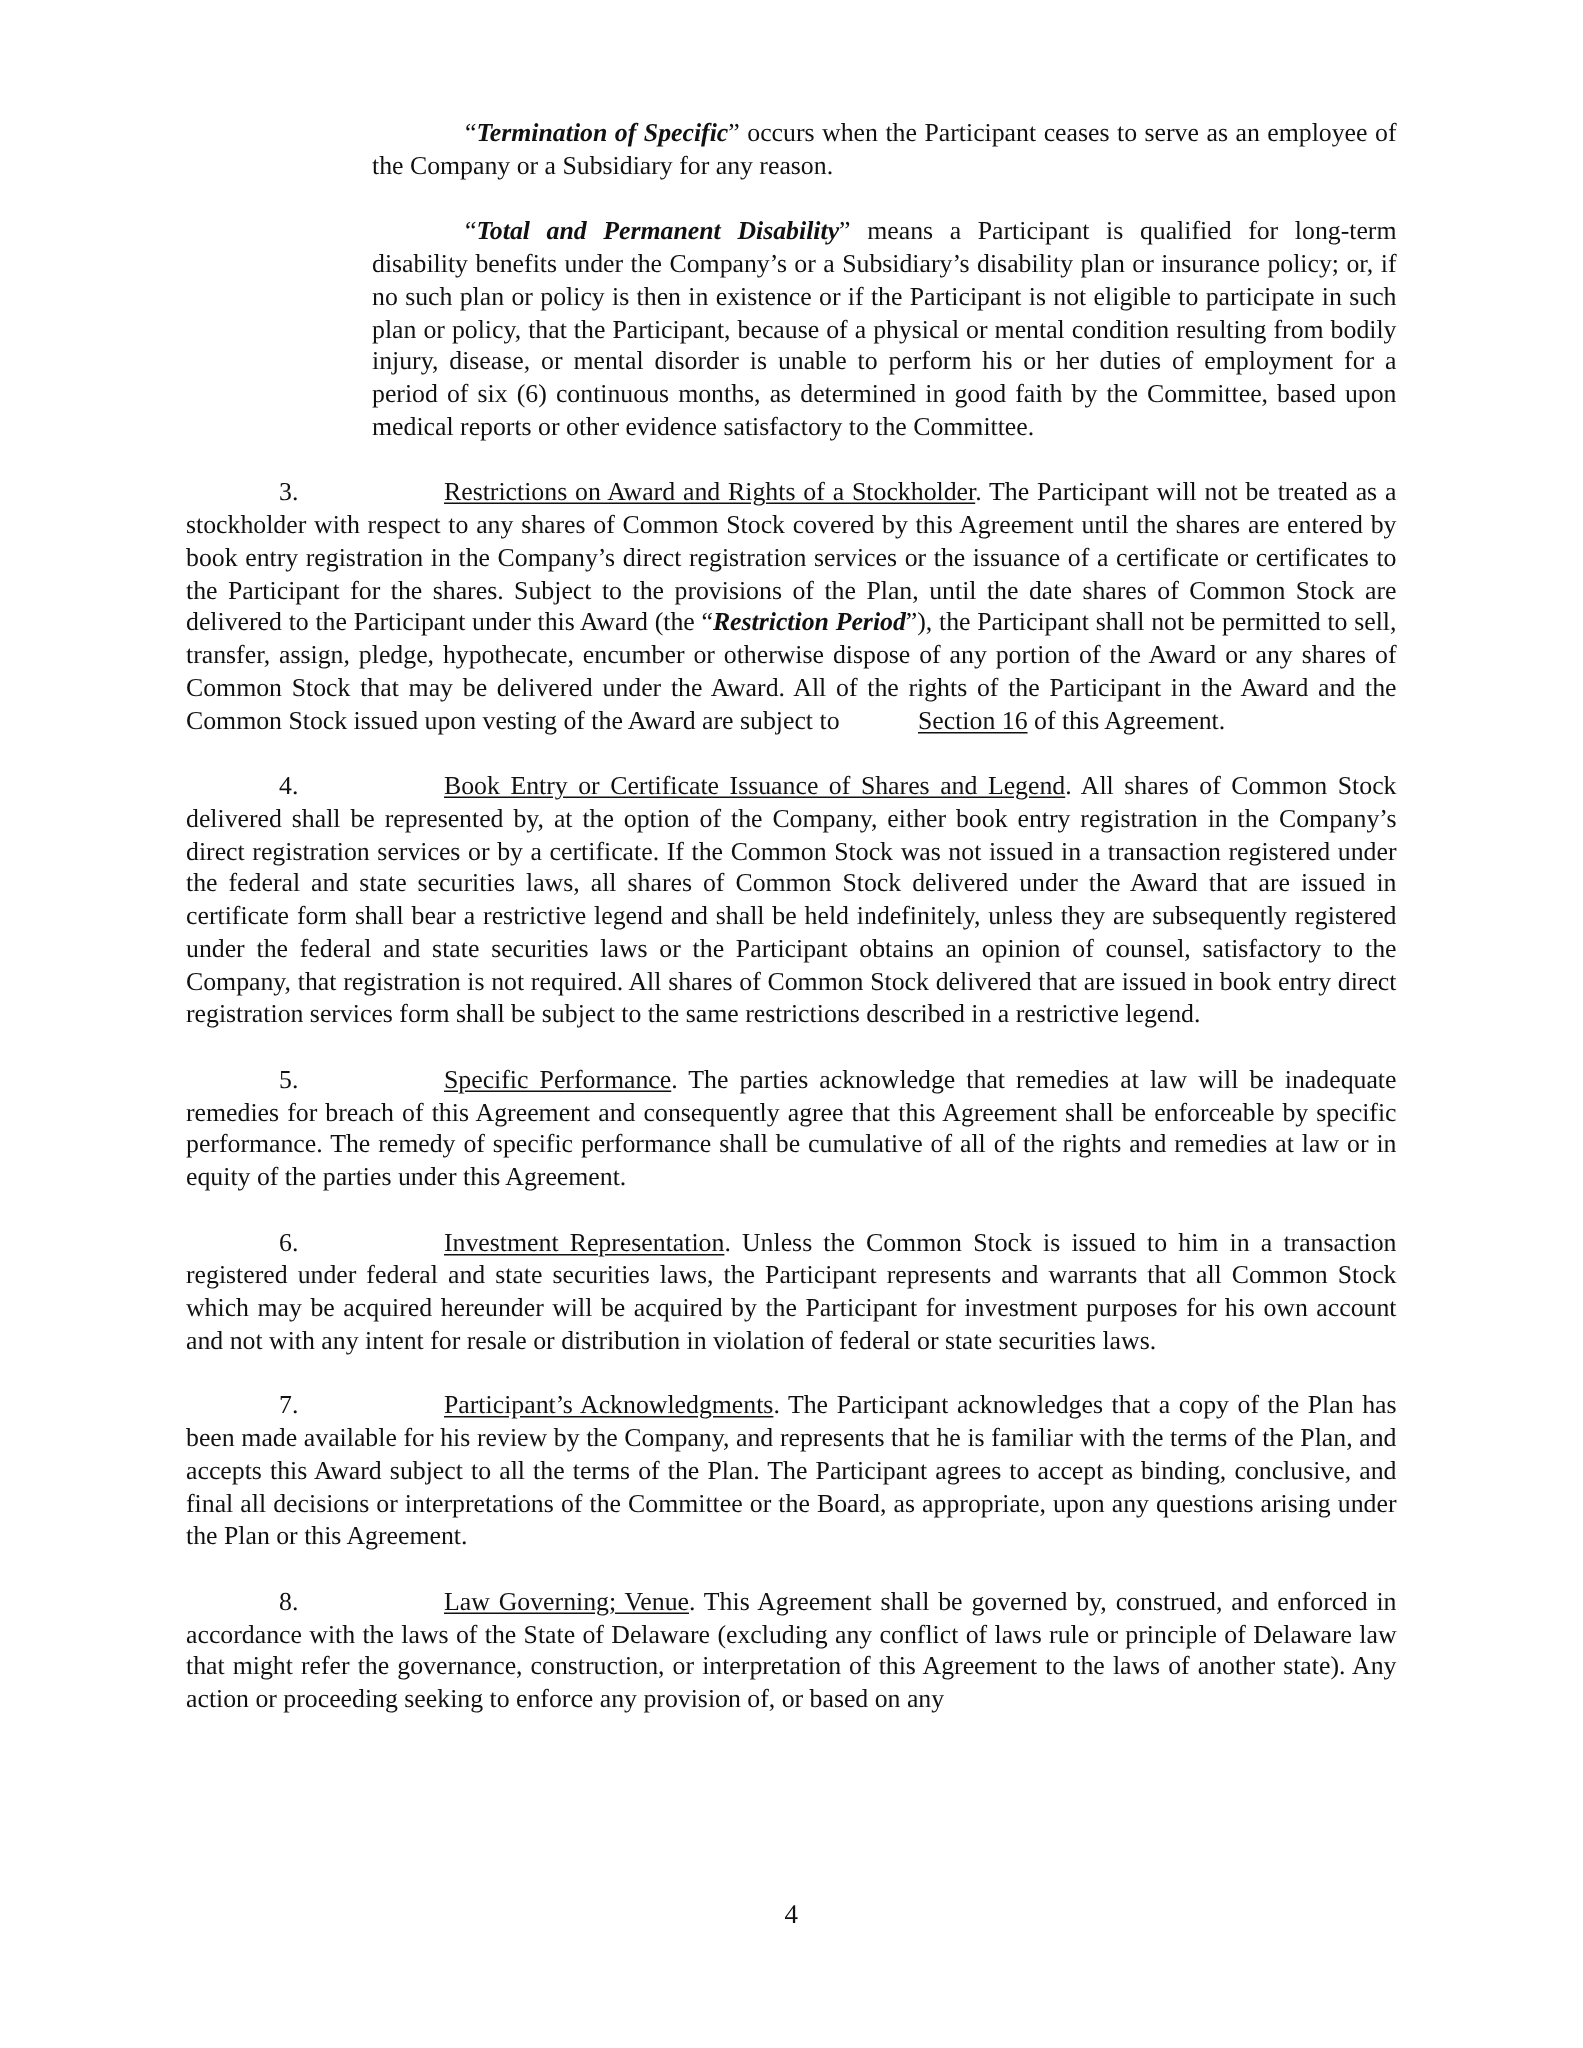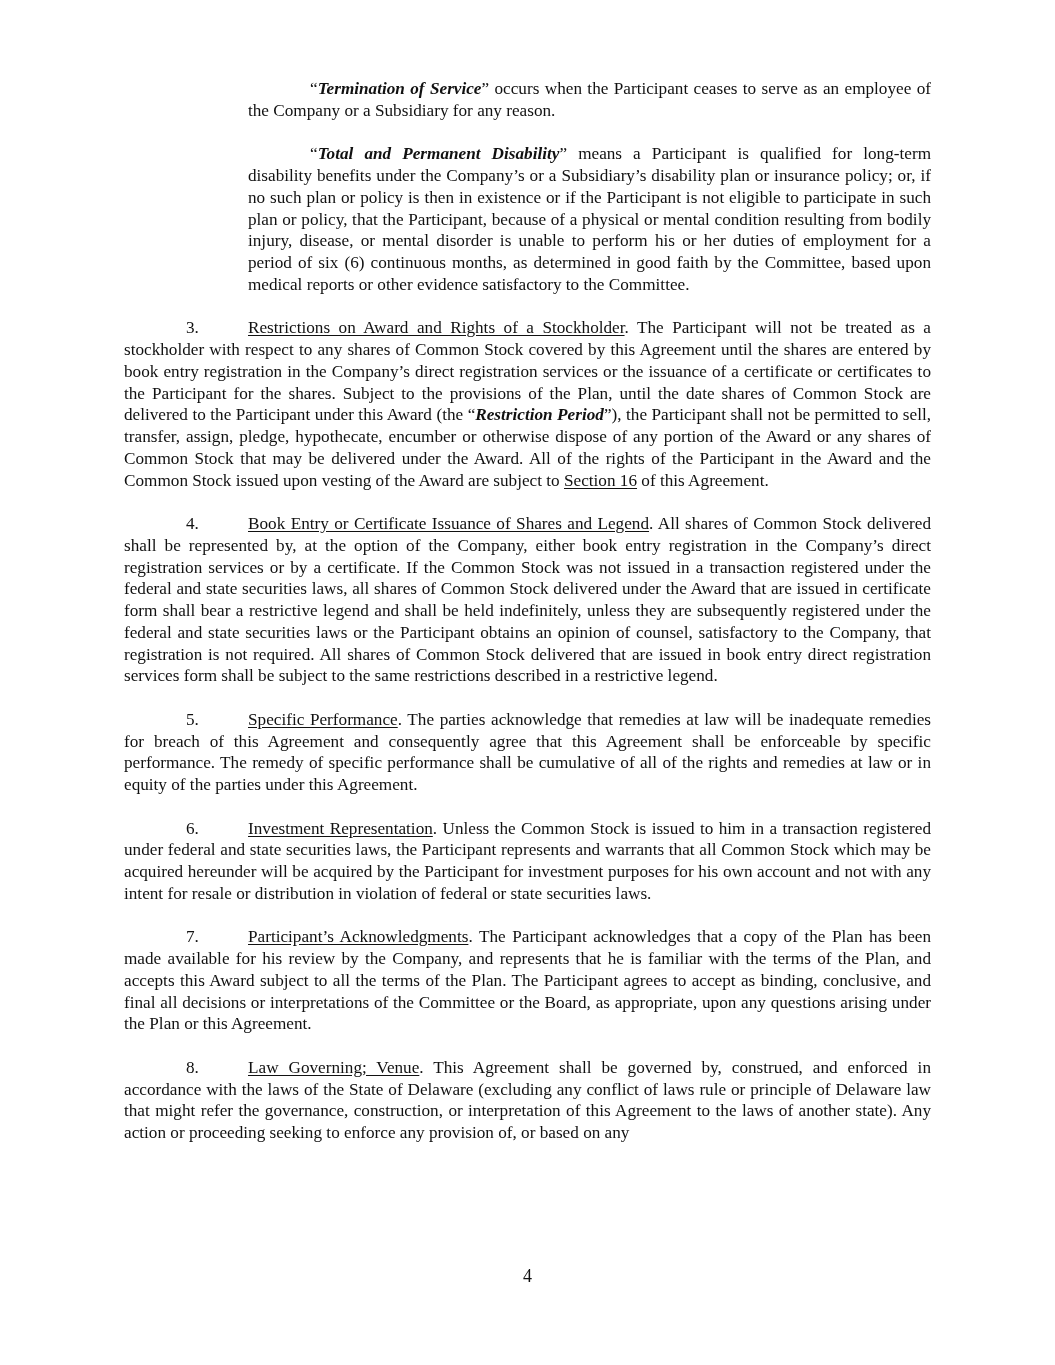--- a/index.html
+++ b/index.html
@@ -6,33 +6,33 @@
   body { width: 1055px; height: 1365px; position: relative; overflow: hidden; }
   .page {
     position: absolute; left: 124px; top: 78px; width: 807px;
     font-family: "Liberation Serif", "DejaVu Serif", serif;
     font-size: 17.2px; line-height: 21.75px; color: #111111;
     text-align: justify;
   }
   .def { margin-left: 124px; text-indent: 62px; margin: 0 0 21.75px 124px; }
   .sec { text-indent: 62px; margin: 0 0 21.75px 0; }
   .sec .num { display: inline-block; width: 62px; text-indent: 0; }
-  .u { text-decoration: underline; text-underline-offset: 2px; }
+  .u { text-decoration: underline; text-underline-offset: 2px; margin-left: 48px; }
   .bi { font-weight: bold; font-style: italic; }
   .pagenum {
     position: absolute; left: 0; width: 1055px; top: 1266px; text-align: center;
     font-family: "Liberation Serif", "DejaVu Serif", serif; font-size: 18px; color: #111;
   }
 </style>
 </head>
 <body>
 
 <div class="page">
 
-  <p class="def"><span>“</span><span class="bi">Termination of Service</span><span>”</span><span> occurs when the Participant ceases to serve as an employee of the Company or a Subsidiary for any reason.</span></p>
+  <p class="def"><span>“</span><span class="bi">Termination of Specific</span><span>”</span><span> occurs when the Participant ceases to serve as an employee of the Company or a Subsidiary for any reason.</span></p>
 
   <p class="def"><span>“</span><span class="bi">Total and Permanent Disability</span><span>”</span><span> means a Participant is qualified for long-term disability benefits under the Company’s or a Subsidiary’s disability plan or insurance policy; or, if no such plan or policy is then in existence or if the Participant is not eligible to participate in such plan or policy, that the Participant, because of a physical or mental condition resulting from bodily injury, disease, or mental disorder is unable to perform his or her duties of employment for a period of six (6) continuous months, as determined in good faith by the Committee, based upon medical reports or other evidence satisfactory to the Committee.</span></p>
 
   <p class="sec"><span class="num">3.</span><span class="u">Restrictions on Award and Rights of a Stockholder</span><span>.  The Participant will not be treated as a stockholder with respect to any shares of Common Stock covered by this Agreement until the shares are entered by book entry registration in the Company’s direct registration services or the issuance of a certificate or certificates to the Participant for the shares.  Subject to the provisions of the Plan, until the date shares of Common Stock are delivered to the Participant under this Award (the “</span><span class="bi">Restriction Period</span><span>”), the Participant shall not be permitted to sell, transfer, assign, pledge, hypothecate, encumber or otherwise dispose of any portion of the Award or any shares of Common Stock that may be delivered under the Award.  All of the rights of the Participant in the Award and the Common Stock issued upon vesting of the Award are subject to </span><span class="u">Section 16</span><span> of this Agreement.</span></p>
 
   <p class="sec"><span class="num">4.</span><span class="u">Book Entry or Certificate Issuance of Shares and Legend</span><span>.  All shares of Common Stock delivered shall be represented by, at the option of the Company, either book entry registration in the Company’s direct registration services or by a certificate.  If the Common Stock was not issued in a transaction registered under the federal and state securities laws, all shares of Common Stock delivered under the Award that are issued in certificate form shall bear a restrictive legend and shall be held indefinitely, unless they are subsequently registered under the federal and state securities laws or the Participant obtains an opinion of counsel, satisfactory to the Company, that registration is not required. All shares of Common Stock delivered that are issued in book entry direct registration services form shall be subject to the same restrictions described in a restrictive legend.</span></p>
 
   <p class="sec"><span class="num">5.</span><span class="u">Specific Performance</span><span>. The parties acknowledge that remedies at law will be inadequate remedies for breach of this Agreement and consequently agree that this Agreement shall be enforceable by specific performance.  The remedy of specific performance shall be cumulative of all of the rights and remedies at law or in equity of the parties under this Agreement.</span></p>
 
   <p class="sec"><span class="num">6.</span><span class="u">Investment Representation</span><span>.  Unless the Common Stock is issued to him in a transaction registered under federal and state securities laws, the Participant represents and warrants that all Common Stock which may be acquired hereunder will be acquired by the Participant for investment purposes for his own account and not with any intent for resale or distribution in violation of federal or state securities laws.</span></p>

